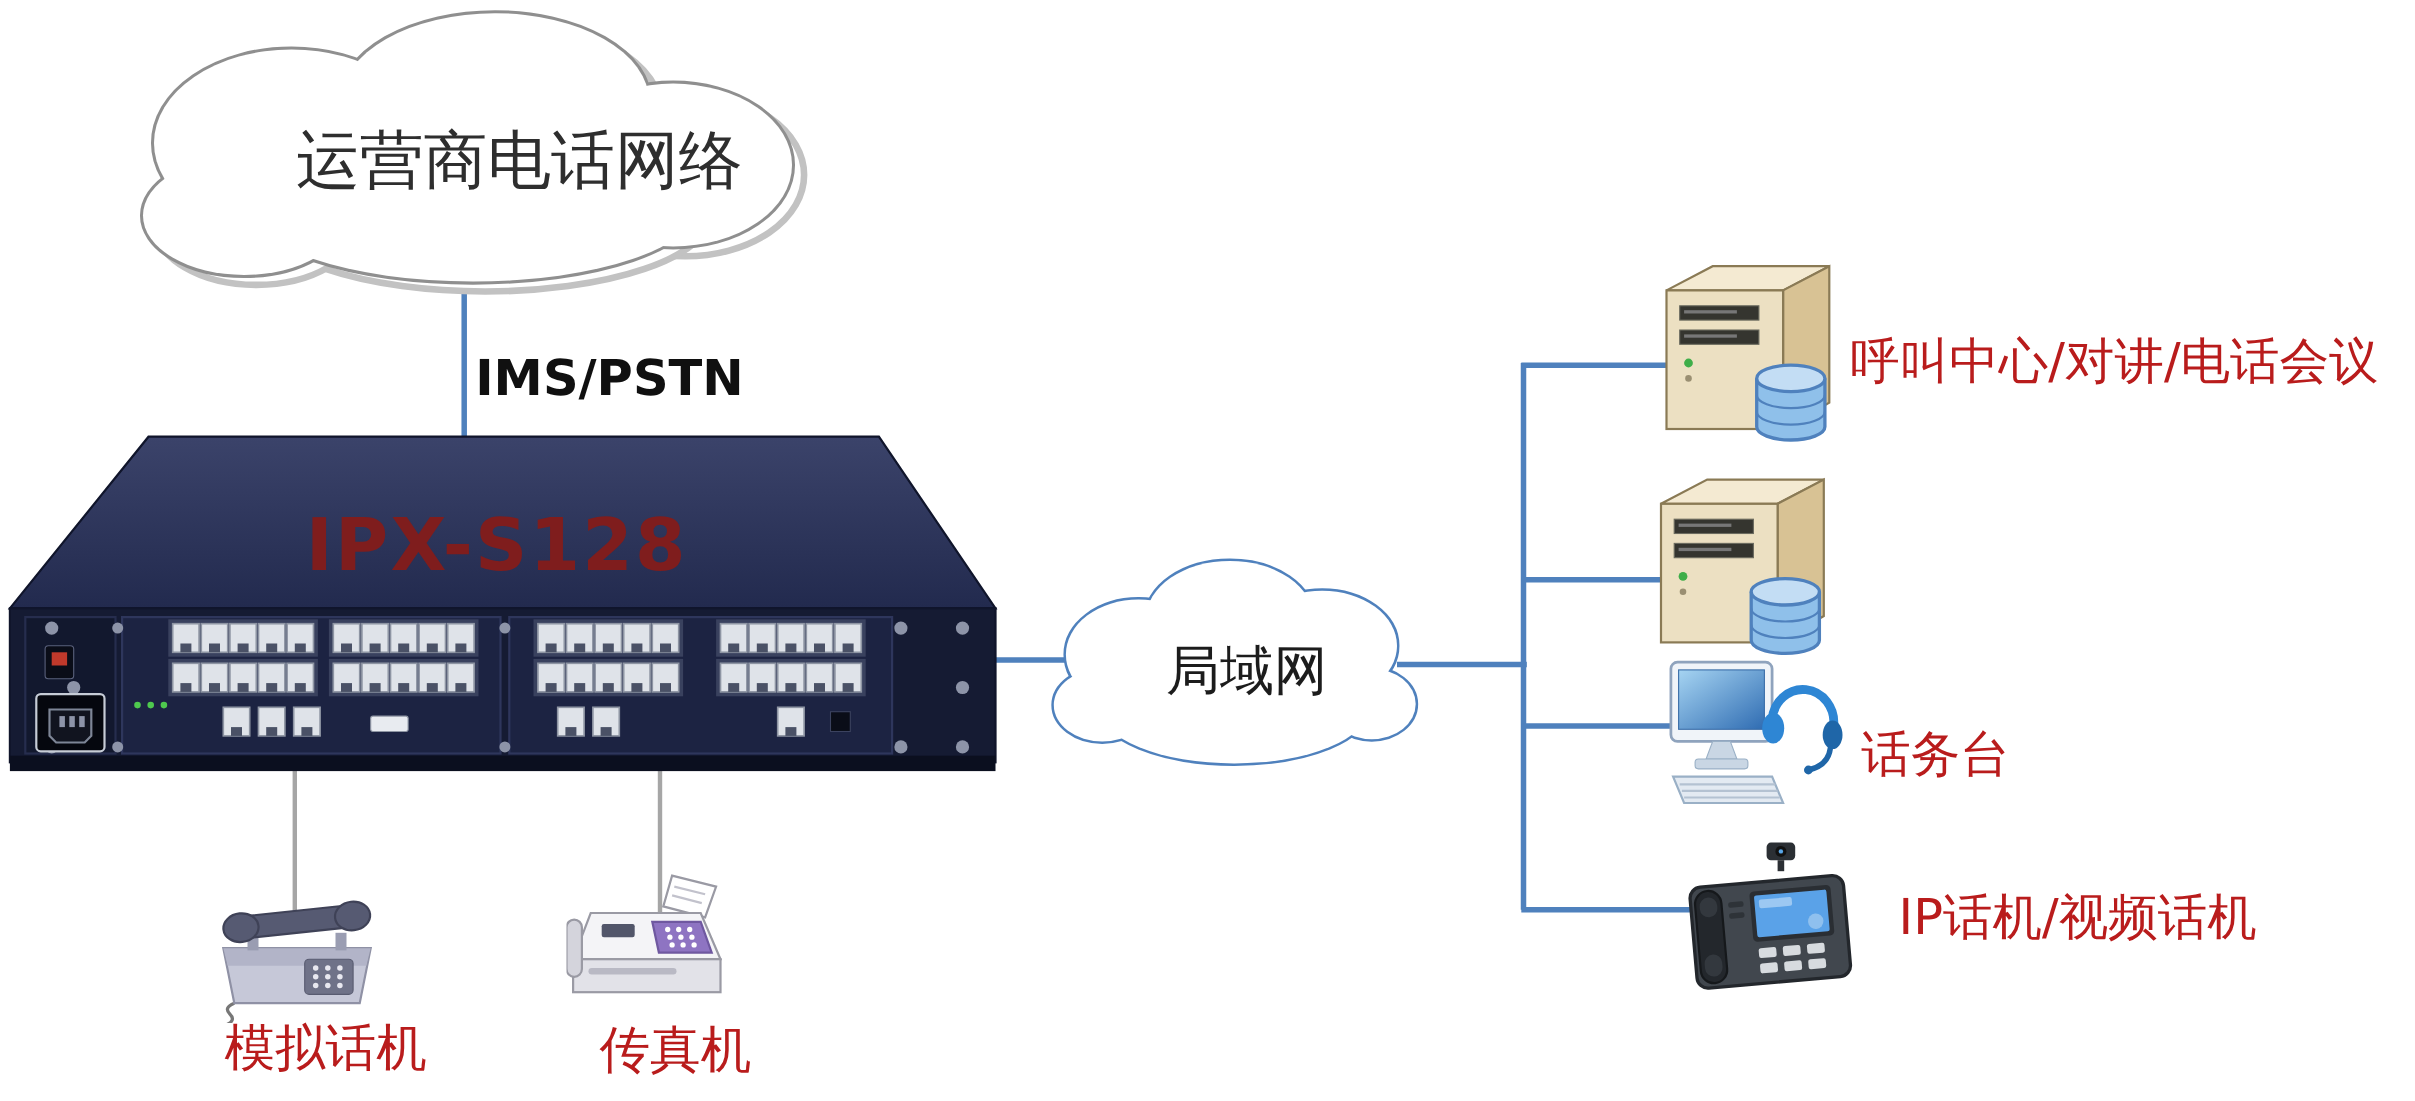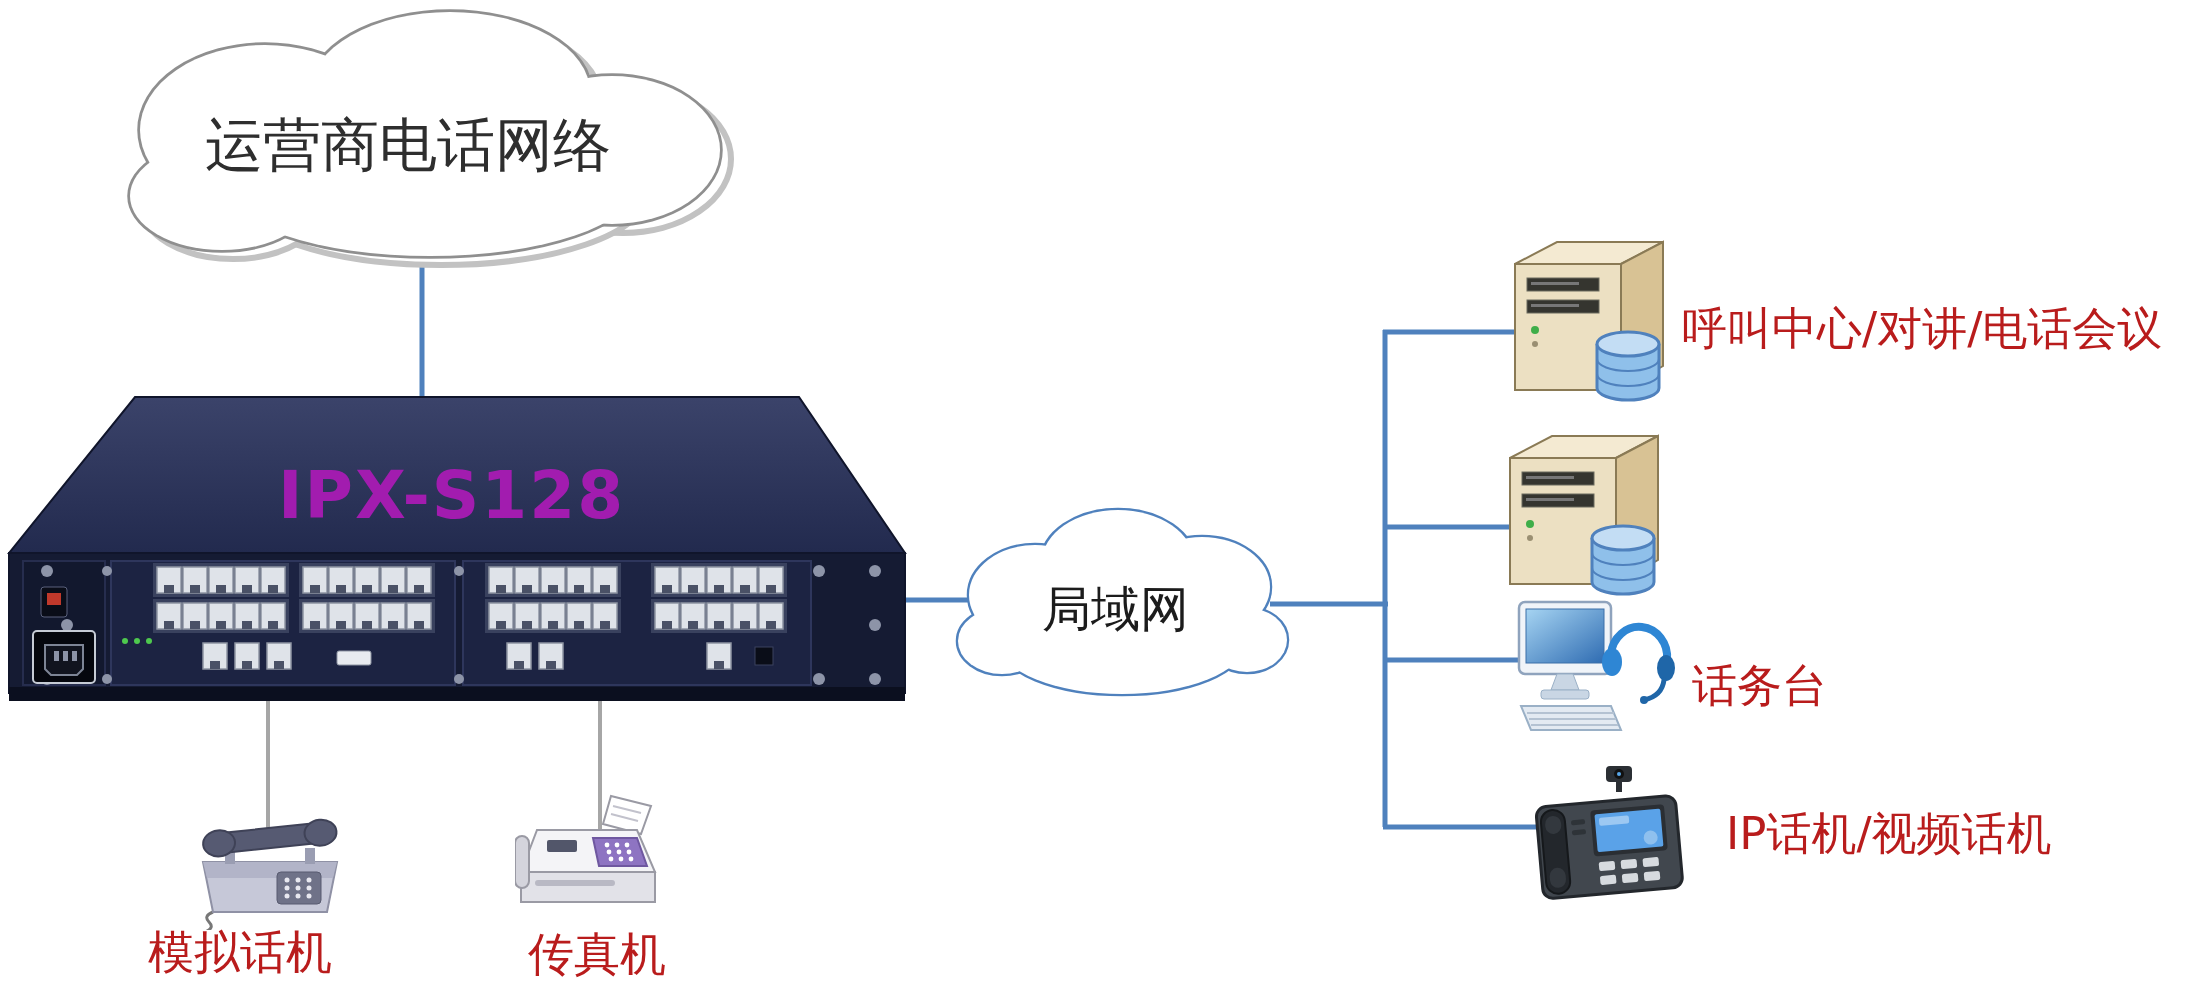--- a/index.html
+++ b/index.html
@@ -10,27 +10,27 @@
     overflow:hidden;
     font-family:"DejaVu Sans","Liberation Sans",sans-serif;
   }
   .label{
     position:absolute;
     color:#b91c1c;
     white-space:nowrap;
     font-family:"DejaVu Sans","Liberation Sans",sans-serif;
     line-height:1.15;
   }
-  .center{text-align:left;}
+  .center{text-align:right;}
   #connector-layer{position:absolute;left:0;top:0;z-index:1;}
   .icon{position:absolute;z-index:2;}
   .txt{z-index:3;}
   #carrier-label{left:205px;top:112px;width:470px;font-size:58px;color:#2e2e2e;}
   #trunk-label{left:432px;top:318px;font-size:45px;font-weight:600;color:#101010;}
-  #device-model{left:278px;top:458px;font-size:66px;font-weight:bold;color:#a21caf;letter-spacing:2px;}
+  #device-model{left:278px;top:458px;font-size:66px;font-weight:bold;color:#7f1d1d;letter-spacing:2px;}
   #lan-label{left:1042px;top:582px;width:165px;font-size:49px;color:#1c1c1c;}
   #analog-label{left:148px;top:926px;width:240px;font-size:46px;}
   #fax-label{left:528px;top:928px;width:155px;font-size:46px;}
   #branch-label-0{left:1682px;top:303px;font-size:45px;}
   #branch-label-1{left:1692px;top:510px;font-size:45px;}
   #branch-label-2{left:1692px;top:660px;font-size:45px;}
   #branch-label-3{left:1688px;top:808px;font-size:45px;margin-left:38px;}
 </style>
 </head>
 <body>
@@ -323,20 +323,21 @@
         <rect x="64" y="58" width="14" height="5" rx="2" fill="#2e3338"></rect>
         <rect x="64" y="68" width="14" height="5" rx="2" fill="#2e3338"></rect>
         <rect x="34" y="46" width="24" height="84" rx="12" fill="#23272c" stroke="#15181b" stroke-width="2"></rect>
         <rect x="38" y="52" width="16" height="18" rx="8" fill="#33383e"></rect>
         <rect x="38" y="104" width="16" height="20" rx="8" fill="#33383e"></rect>
       </g>
     </svg>
   </div>
 
   <div class="label center txt" id="carrier-label">运营商电话网络</div>
+  <div class="label txt" id="trunk-label">IMS/PSTN</div>
   <div class="label txt" id="device-model">IPX-S128</div>
   <div class="label center txt" id="lan-label">局域网</div>
   <div class="label center txt" id="analog-label">模拟话机</div>
   <div class="label center txt" id="fax-label">传真机</div>
   <div class="label txt" id="branch-label-0">呼叫中心/对讲/电话会议</div>
   <div class="label txt" id="branch-label-2">话务台</div>
   <div class="label txt" id="branch-label-3">IP话机/视频话机</div>
 
 </div>
 

